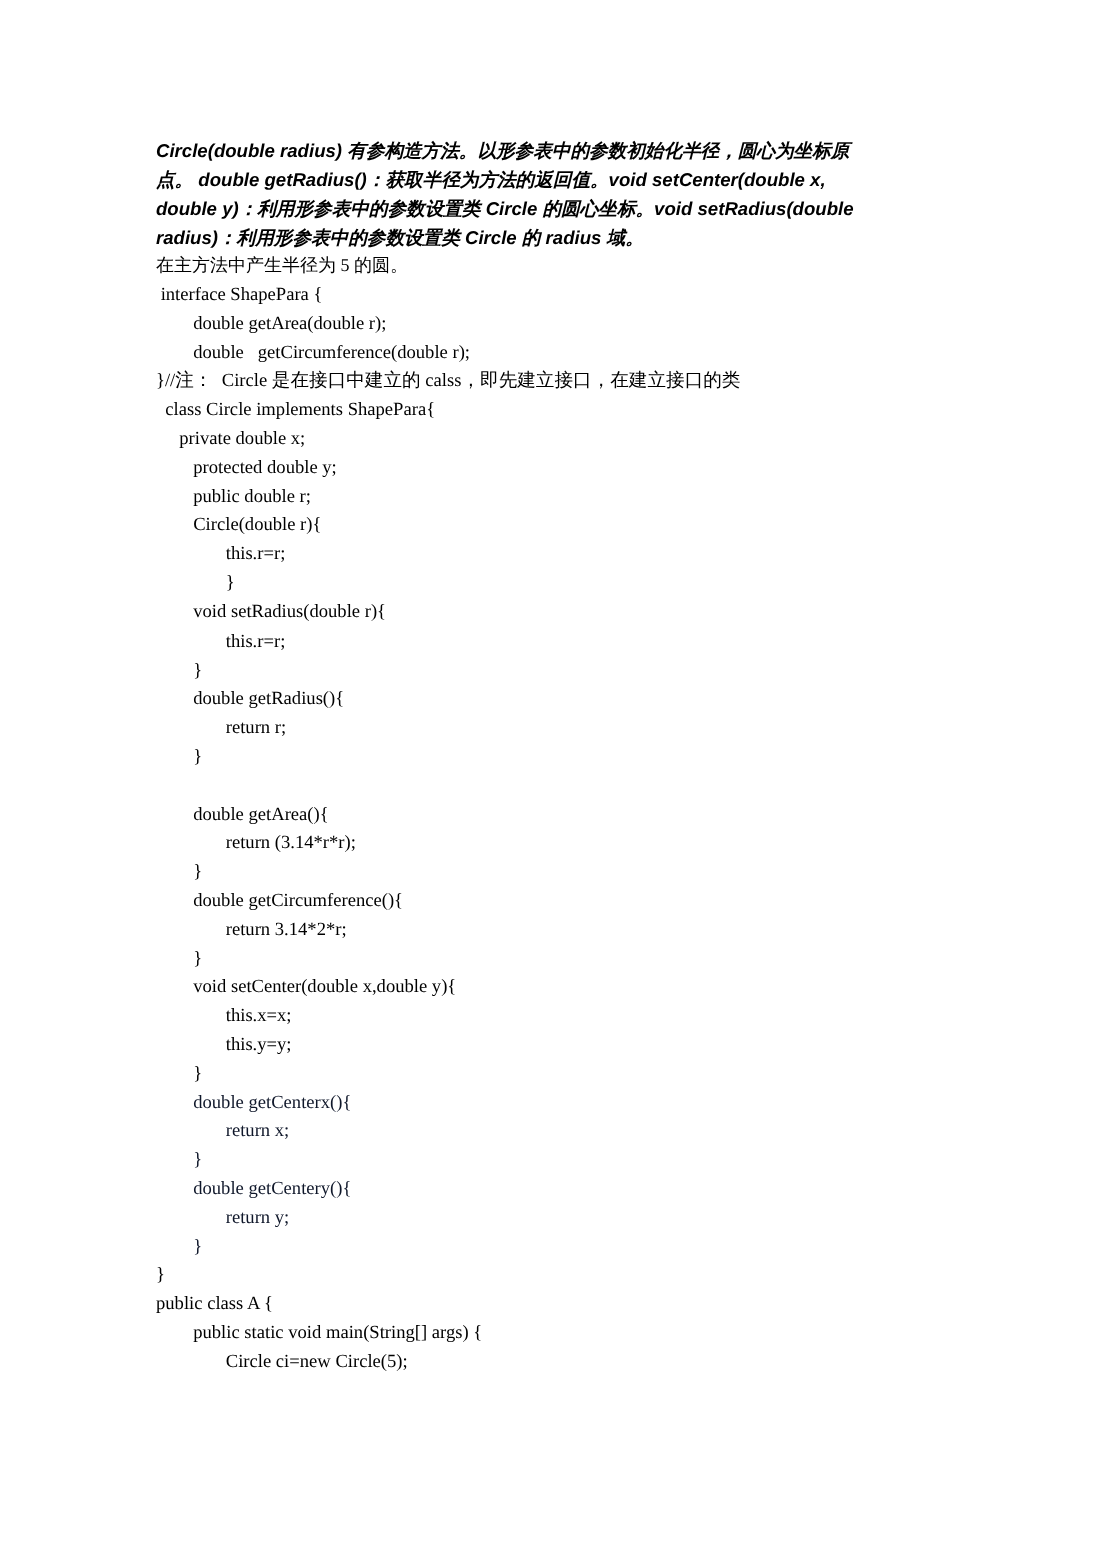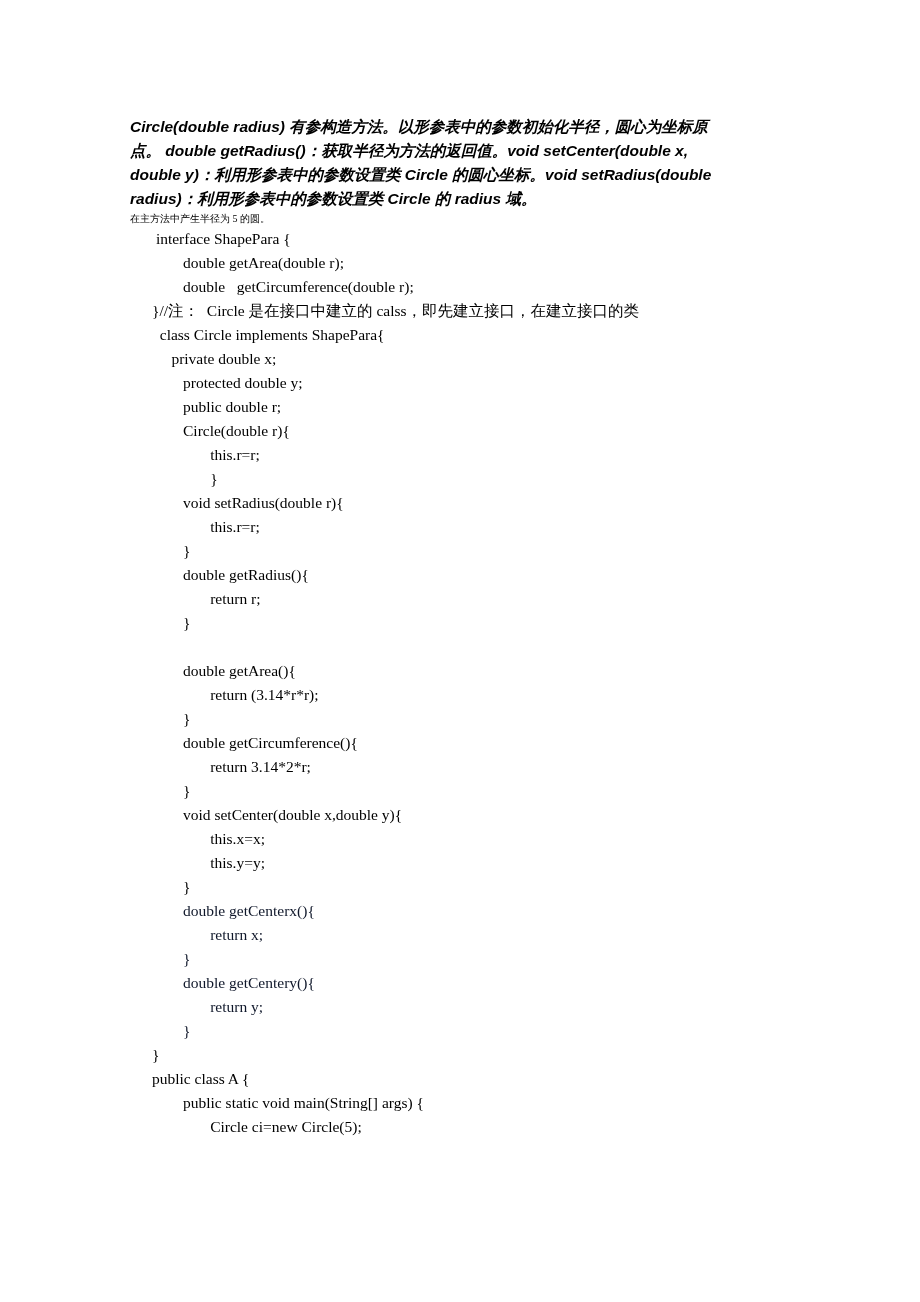--- a/index.html
+++ b/index.html
@@ -18,33 +18,32 @@
   .bold-italic {
     font-weight: bold;
     font-style: italic;
     font-family: "Comic Sans MS", "SimHei", "黑体", sans-serif;
     font-size: 15.5px;
     line-height: 1.55;
     color: #000000;
   }
   .normal-text {
     font-family: "SimSun", "宋体", serif;
-    font-size: 10px;
+    font-size: 15px;
     line-height: 1.55;
     color: #000000;
     font-weight: normal;
     font-style: normal;
   }
   .code-block {
     font-family: "Times New Roman", "SimSun", serif;
     font-size: 15.5px;
     line-height: 1.55;
     color: #000000;
     white-space: pre;
-    margin-left: 22px;
   }
   .blue {
     color: #0f172a;
   }
 </style>
 </head>
 <body>
 
 <div class="page">
   <div class="bold-italic">Circle(double radius) 有参构造方法。以形参表中的参数初始化半径，圆心为坐标原点。 double getRadius()：获取半径为方法的返回值。void setCenter(double x, double y)：利用形参表中的参数设置类 Circle 的圆心坐标。void setRadius(double radius)：利用形参表中的参数设置类 Circle 的 radius 域。</div>

